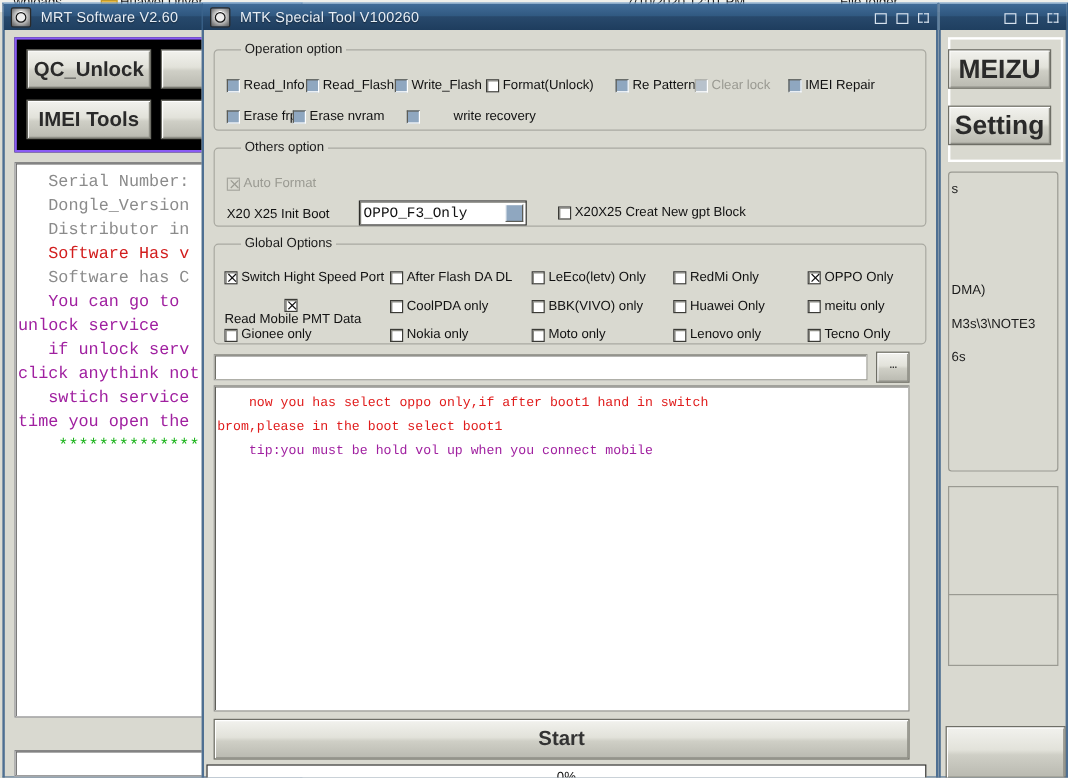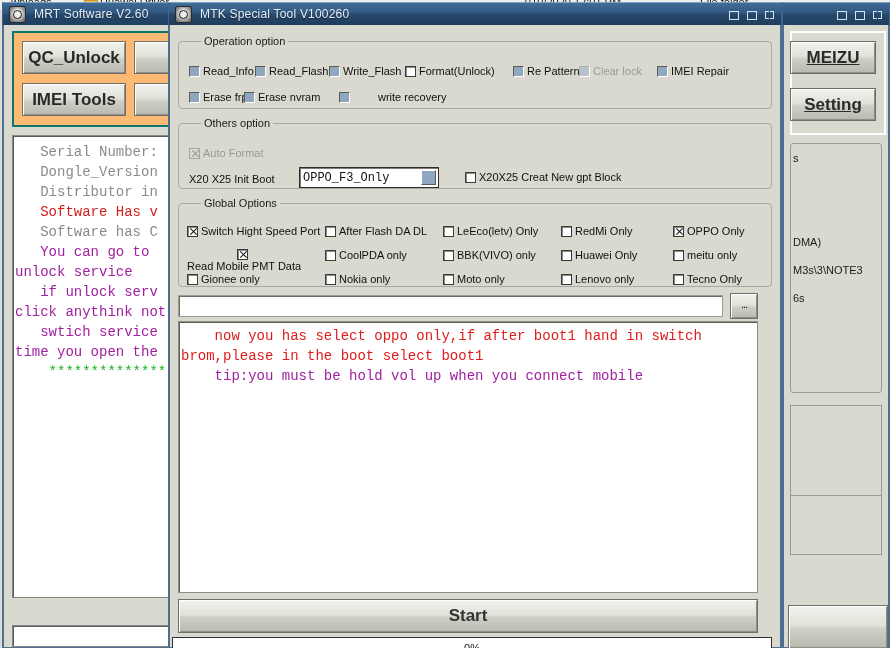--- a/index.html
+++ b/index.html
@@ -86,21 +86,21 @@
     border-right: 2px solid #4e6f92;
     border-bottom: 2px solid #4e6f92;
     box-sizing: border-box;
   }
 
   
   #mrt { left: 2px; top: 2px; width: 250px; height: 646px; z-index: 2; }
   #mrt .win-body { height: 624px; padding: 0; position: relative; }
   .mrt-panel {
     position: absolute; left: 8px; top: 6px; width: 218px; height: 96px;
-    background: #fdba74; border: 2px solid #0f766e; box-sizing: border-box;
+    background: #000000; border: 2px solid #8b5cf6; box-sizing: border-box;
   }
   .btn3d {
     background: linear-gradient(to bottom, #f2f2ee 0%, #e2e2da 45%, #cfcfc6 55%, #b9b9b0 100%);
     border: 1px solid #6e6e66;
     box-shadow: inset 1px 1px 0 #ffffff, inset -1px -1px 0 #8f8f87;
     display: flex; align-items: center; justify-content: center;
     font-family: "Liberation Sans", sans-serif;
     color: #2a2a2a; box-sizing: border-box; cursor: default;
   }
   .mrt-btn {
@@ -121,21 +121,21 @@
     box-shadow: inset 1px 1px 0 #5b5b5b; box-sizing: border-box;
   }
 
   
   #meizu { left: 782px; top: 2px; width: 108px; height: 646px; z-index: 1; }
   #meizu .win-body { height: 624px; position: relative; }
   .mz-panel {
     position: absolute; left: 6px; top: 6px; width: 96px; height: 104px;
     background: #d9d9d0; border: 2px solid #ffffff; box-sizing: border-box;
   }
-  .mz-btn { position: absolute; width: 86px; height: 33px; font-size: 17px; font-weight: bold; text-decoration: underline; }
+  .mz-btn { position: absolute; width: 86px; height: 33px; font-size: 22px; font-weight: bold; }
   .mz-group {
     position: absolute; left: 6px; top: 118px; width: 92px; height: 250px;
     border: 1px solid #9a9a92; border-radius: 3px; box-sizing: border-box;
   }
   .mz-list {
     position: absolute; left: 0px; top: 0px; width: 92px; height: 250px;
     font-size: 11px; line-height: 28px; color: #1a1a1a; padding-left: 2px;
     box-sizing: border-box; white-space: nowrap; overflow: hidden;
   }
   .mz-whitebox {
@@ -234,21 +234,21 @@
     position: absolute; box-sizing: border-box; font-size: 11px;
     letter-spacing: -1px; padding-bottom: 5px;
   }
 
   .logbox {
     position: absolute; box-sizing: border-box;
     background: #ffffff; border: 1px solid #8d8d86;
     box-shadow: inset 1px 1px 0 #5f5f59;
     overflow: hidden; padding: 4px 2px 0 2px;
     font-family: "Liberation Mono", monospace;
-    font-size: 14px; line-height: 20px; white-space: pre;
+    font-size: 11px; line-height: 20px; white-space: pre;
   }
   .startbtn {
     position: absolute; box-sizing: border-box;
     font-size: 17px; font-weight: bold; color: #333;
   }
   .progress {
     position: absolute; box-sizing: border-box;
     background: #ffffff; border: 1px solid #2e2e2a;
     display: flex; align-items: center; justify-content: center;
     font-size: 11px; color: #111;

